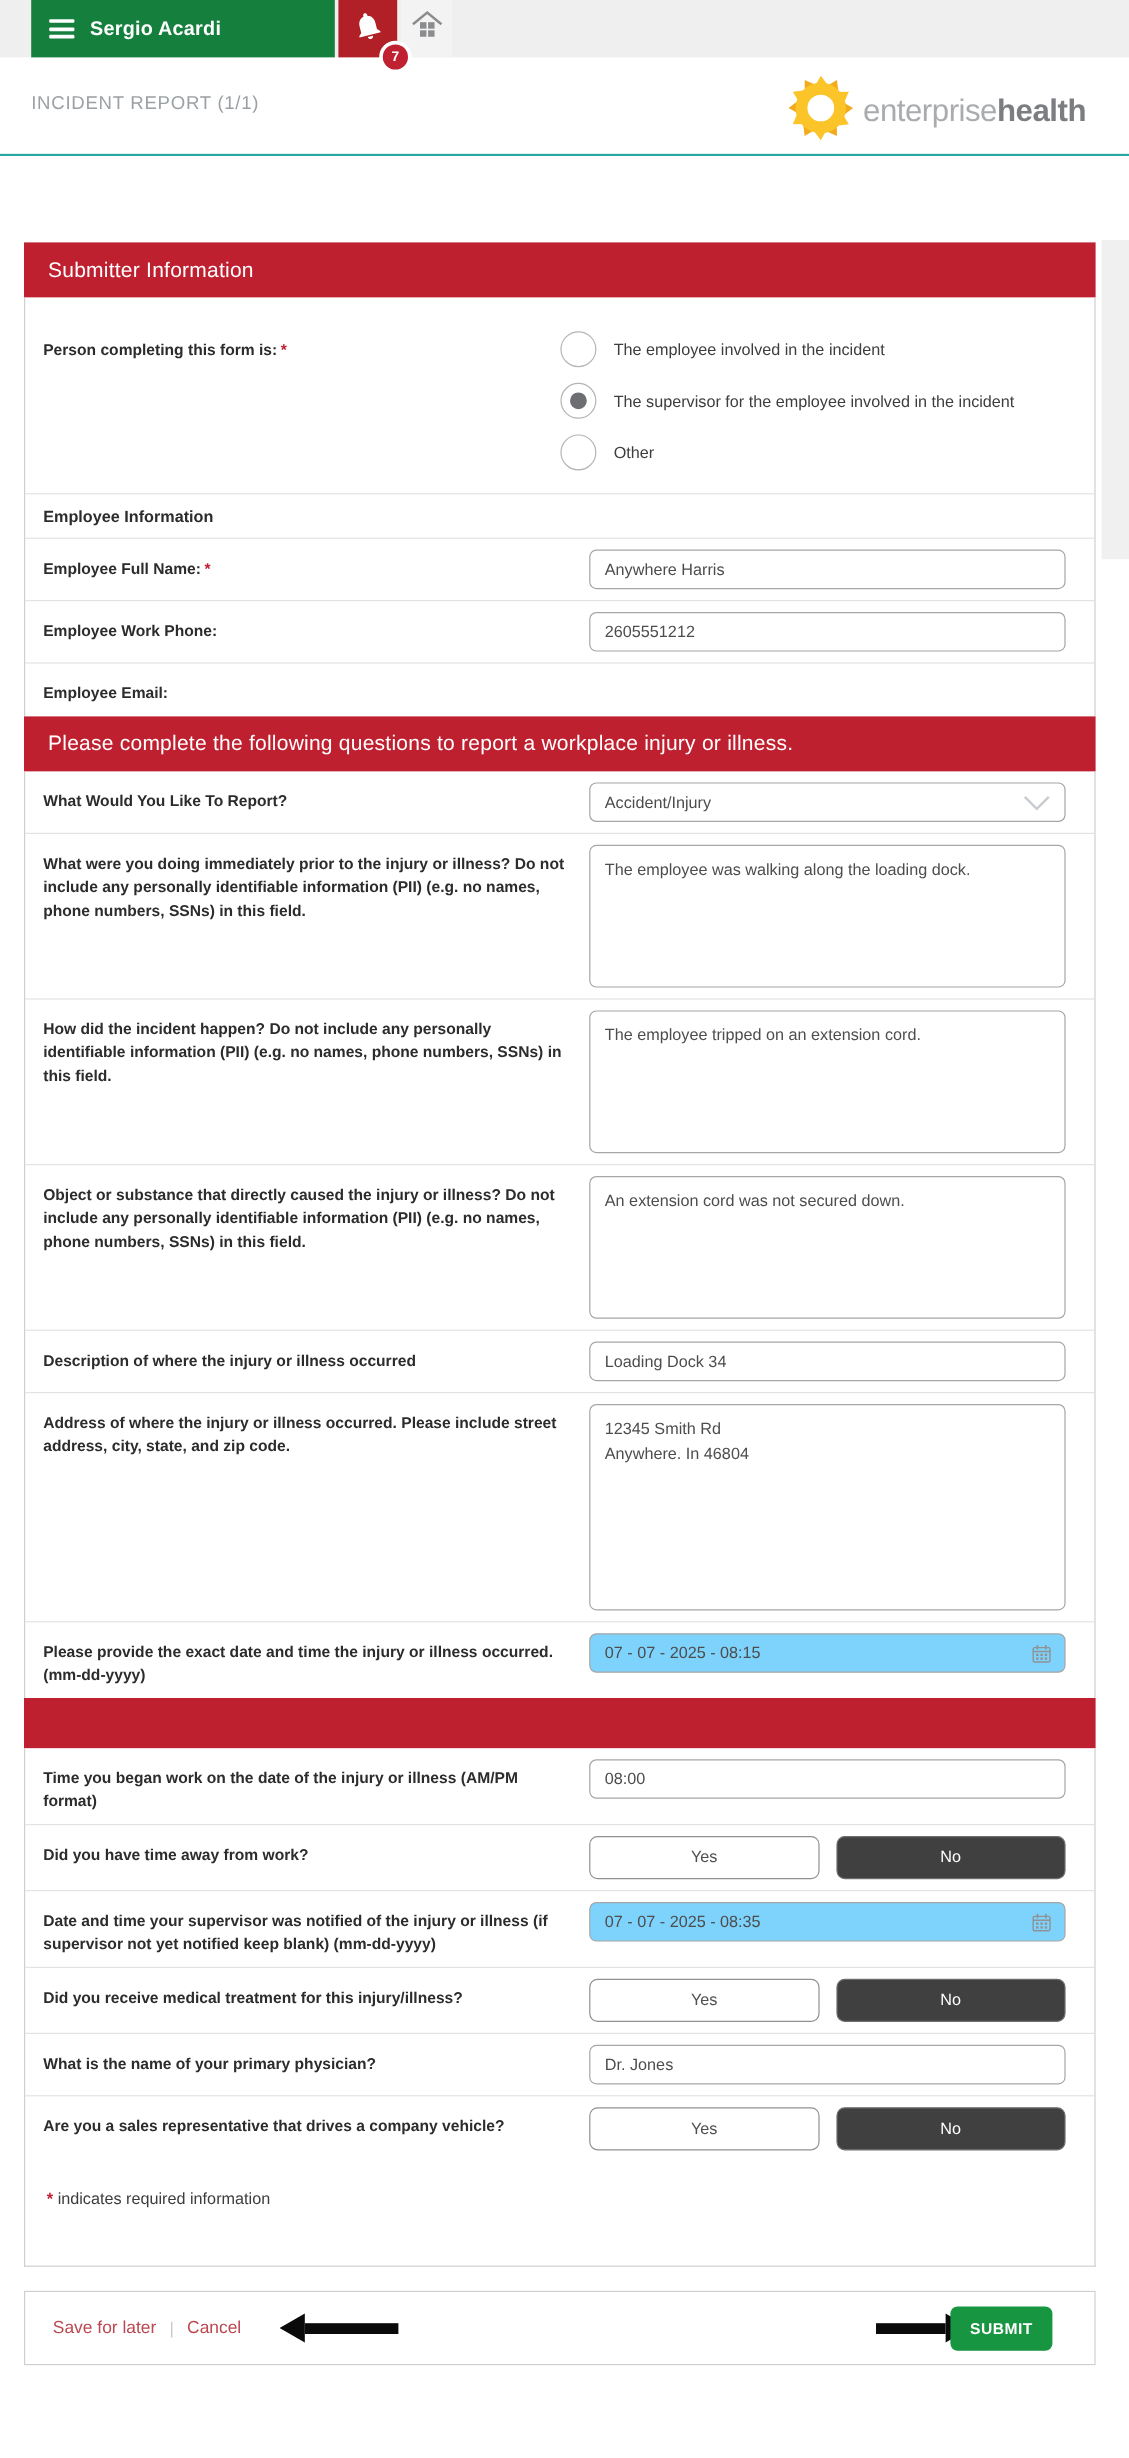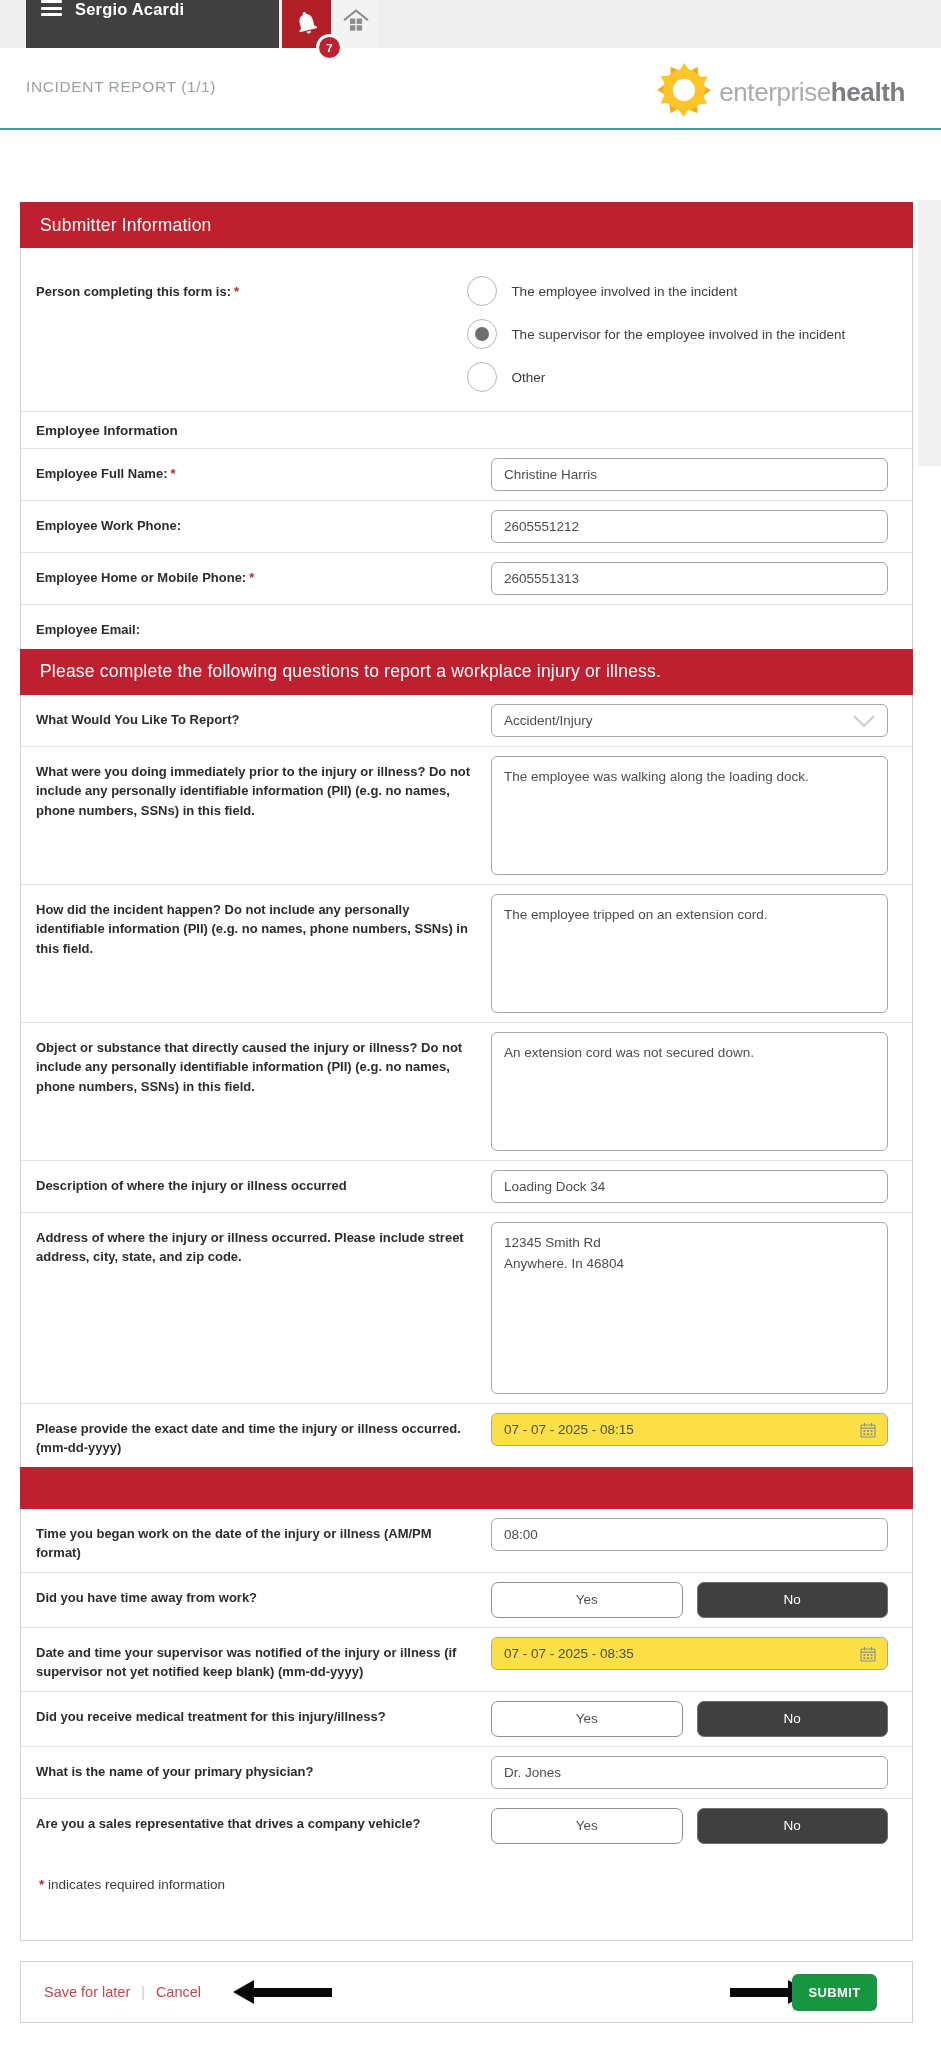--- a/index.html
+++ b/index.html
@@ -5,21 +5,21 @@
   * { margin:0; padding:0; box-sizing:border-box; }
   html,body { width:941px; }
   body {
     height:2048px; position:relative; background:#fff; overflow:hidden;
     font-family:"Liberation Sans", sans-serif; -webkit-font-smoothing:antialiased;
   }
   
   .topbar { height:48px; background:#efefef; position:relative; }
   .user-chip {
     position:absolute; left:26px; top:0; width:253px; height:48px;
-    background:#404040; display:flex; align-items:flex-start; gap:13px; padding-left:15px; cursor:pointer;
+    background:#15803d; display:flex; align-items:center; gap:13px; padding-left:15px; cursor:pointer;
   }
   .hamburger { display:flex; flex-direction:column; gap:3.5px; }
   .hamburger i { display:block; width:21px; height:3px; background:#fff; border-radius:1px; }
   .user-name { color:#fff; font-weight:bold; font-size:16.5px; letter-spacing:.2px; }
   .bell-chip {
     position:absolute; left:282px; top:0; width:49px; height:48px;
     background:#b11f27; display:flex; align-items:center; justify-content:center; cursor:pointer;
   }
   .bell-chip svg { transform:rotate(-14deg); }
   .badge {
@@ -64,21 +64,21 @@
   
   .tinput {
     width:100%; min-height:33px; border:1px solid #a6a6a6; border-radius:6px;
     padding:0 12px; font-size:13.5px; color:#4d4d4d; background:#fff;
     display:flex; align-items:center; cursor:text;
   }
   .tarea { height:119px; padding:9px 12px; align-items:flex-start; white-space:pre-line; line-height:1.6; }
   .tarea.addr { height:172px; }
   .tselect { position:relative; cursor:pointer; padding-right:34px; }
   .chev { position:absolute; right:12px; top:10px; }
-  .tdate { background:#fde047; position:relative; padding-right:48px; cursor:pointer;text-align:right; }
+  .tdate { background:#7dd3fc; position:relative; padding-right:48px; cursor:pointer;text-align:right; }
   .cal { position:absolute; right:11px; top:8px; }
   
   .radio-col { width:430px; margin-left:auto; padding-top:19px; }
   .radio-item { display:flex; align-items:center; gap:14px; margin-bottom:13px; cursor:pointer; }
   .rcirc { width:30px; height:30px; border-radius:50%; border:1px solid #b5b5b5; background:#fff; position:relative; flex:none; }
   .rcirc.sel::after { content:""; position:absolute; inset:7px; border-radius:50%; background:#6d6e71; }
   .rlabel { font-size:13.5px; color:#3d3d3d; }
   
   .ybtns { display:flex; gap:14px; }
   .ybtn { flex:1; height:36px; border-radius:7px; display:flex; align-items:center; justify-content:center;
@@ -191,33 +191,27 @@
           <span class="rlabel">Other</span>
         </div>
       </div>
     </div>
 
     <div class="subhead">Employee Information</div>
 
     <div class="frow">
       <div class="flabel"><span>Employee Full Name:</span><span class="req">*</span></div>
       <div class="ffield">
-          <div class="tinput">Christine Harris</div>
+          <div class="tinput">Anywhere Harris</div>
         </div>
     </div>
     <div class="frow">
       <div class="flabel">Employee Work Phone:</div>
       <div class="ffield">
           <div class="tinput">2605551212</div>
-        </div>
-    </div>
-    <div class="frow">
-      <div class="flabel"><span>Employee Home or Mobile Phone:</span><span class="req">*</span></div>
-      <div class="ffield">
-          <div class="tinput">2605551313</div>
         </div>
     </div>
     <div class="frow">
       <div class="flabel">Employee Email:</div>
     </div>
   </div>
 
   <div class="section-bar">Please complete the following questions to report a workplace injury or illness.</div>
   <div class="card-body">
     <div class="frow first">

